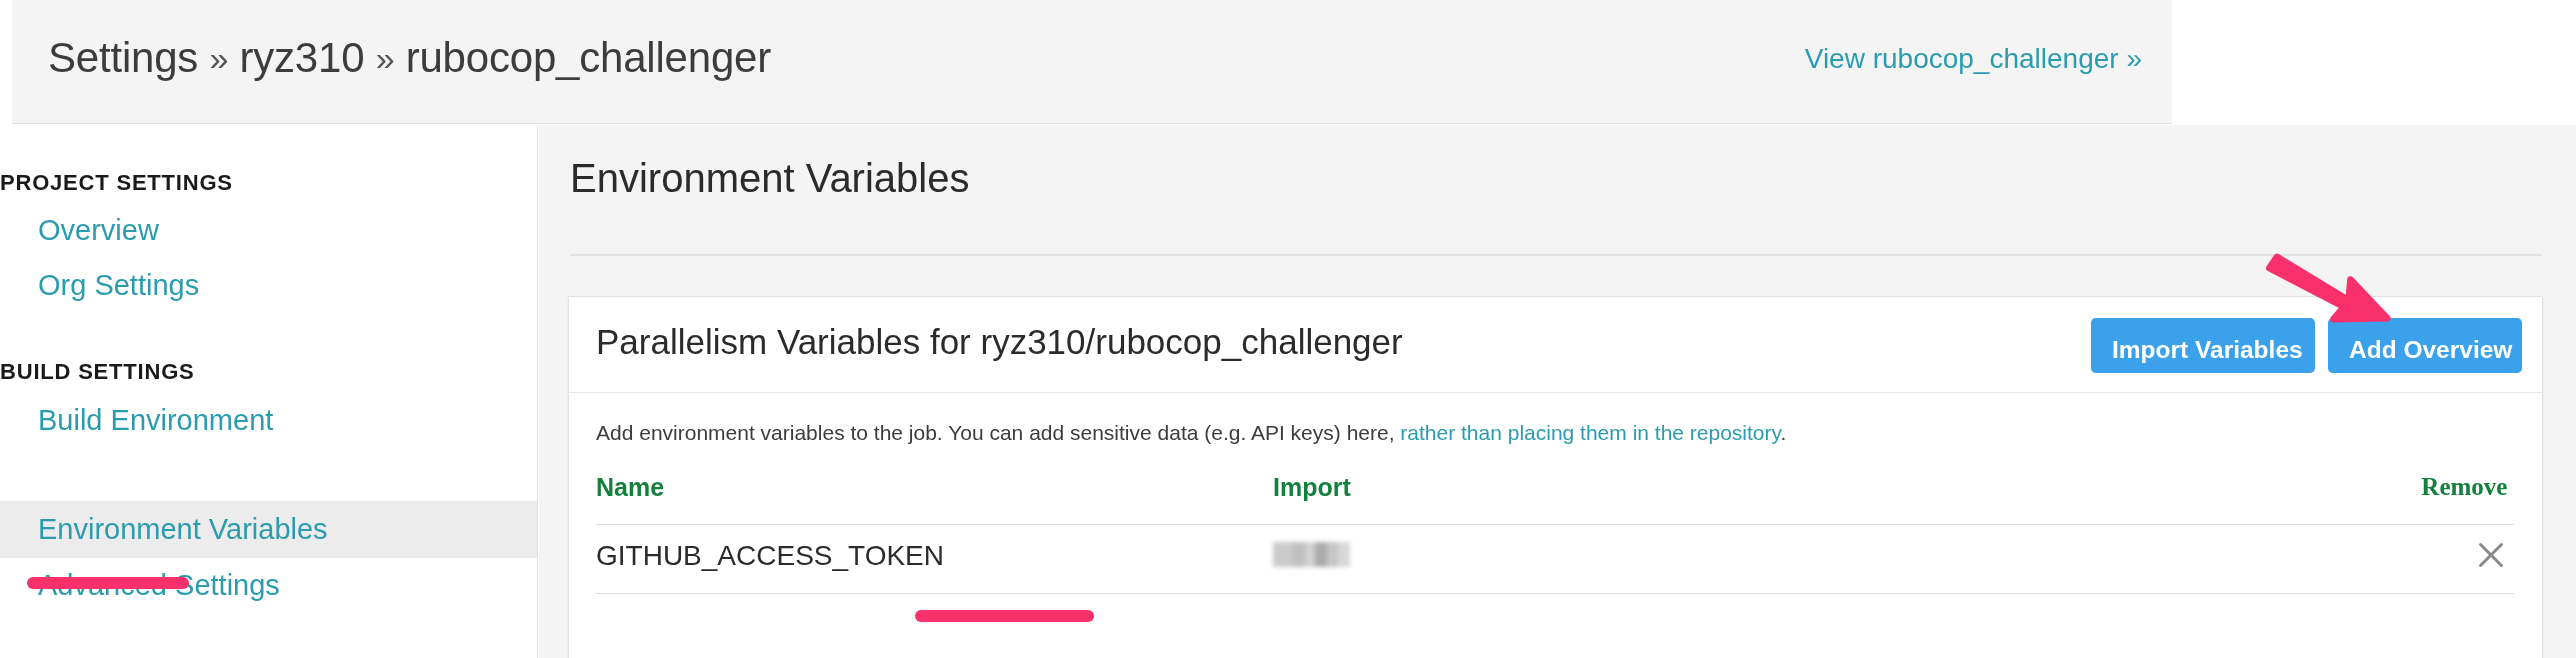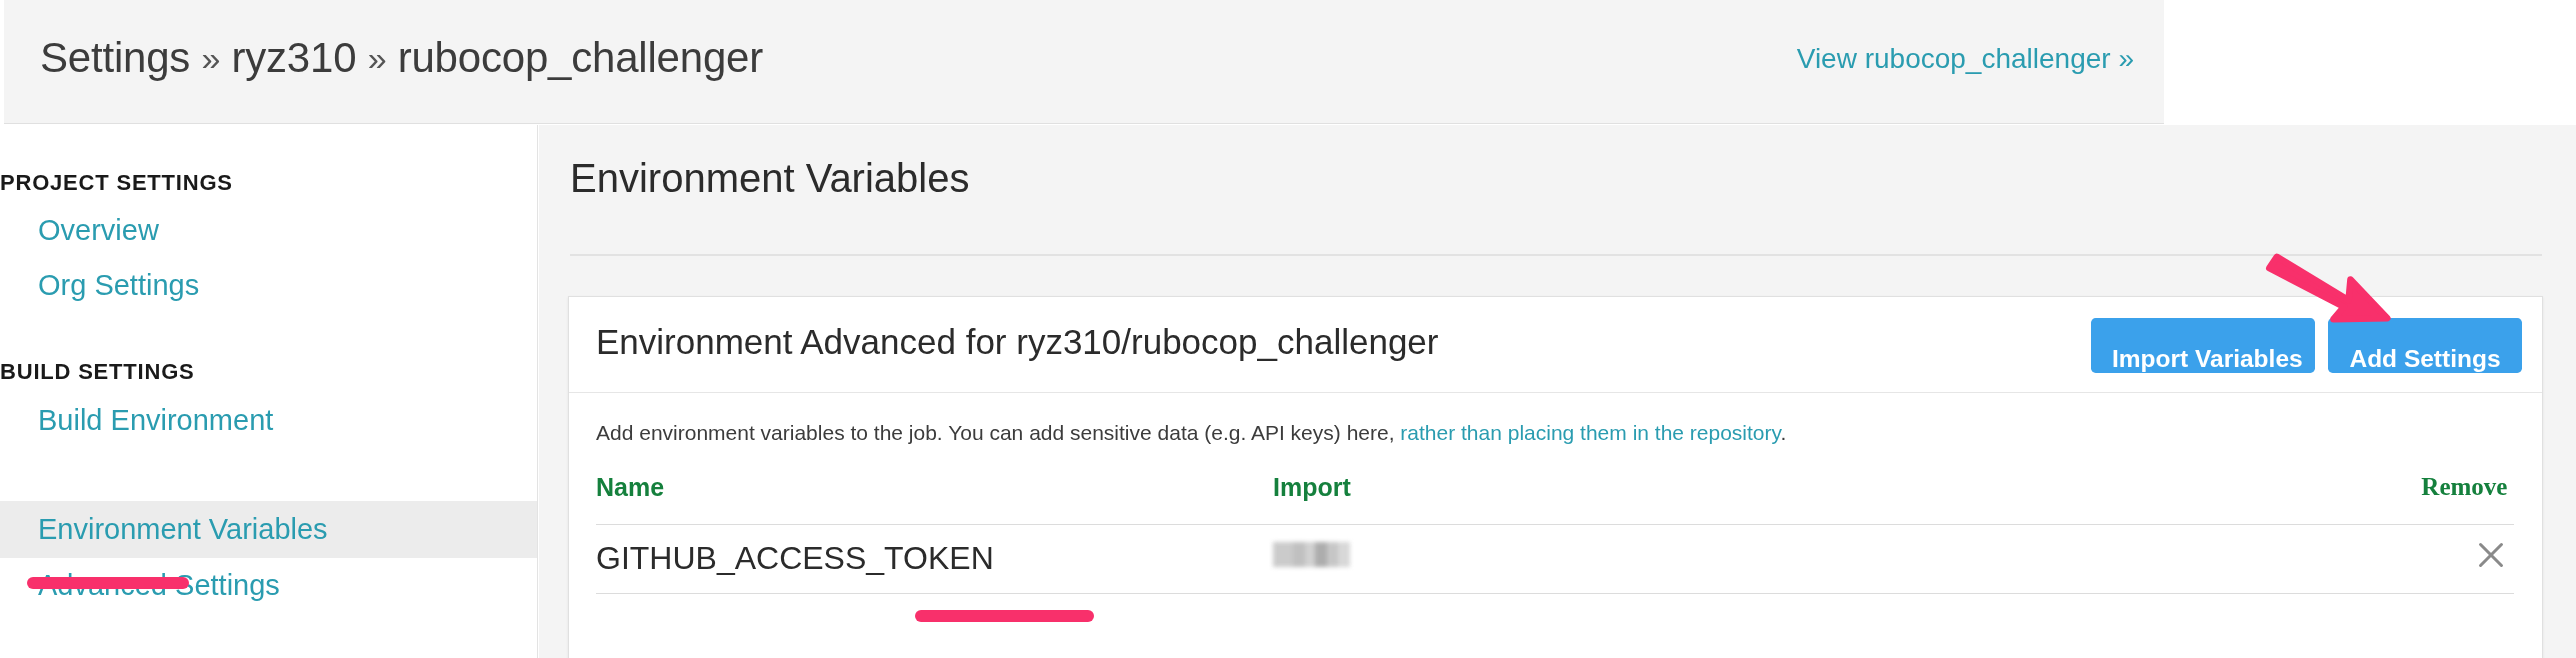--- a/index.html
+++ b/index.html
@@ -12,21 +12,21 @@
     height: 659px;
     font-family: "Liberation Sans", sans-serif;
     color: #333333;
     overflow: hidden;
     position: relative;
   }
 
   
   .topbar {
     position: absolute;
-    left: 4px; top: 0;
+    left: 12px; top: 0;
     width: 2160px;
     height: 124px;
     background: #f4f4f4;
     border-bottom: 1.9px solid #e0e0e0;
     box-sizing: border-box;
   }
   .breadcrumb {
     position: absolute;
     left: 36px;
     top: 34px;
@@ -155,21 +155,21 @@
     background: #3ba1eb;
     color: #ffffff;
     font-size: 24.5px;
     font-weight: bold;
     border-radius: 4.7px;
     text-align: center;
     cursor: pointer;
     white-space: nowrap;
     border: none;
     font-family: "Liberation Sans", sans-serif;
-    padding: 13px 21px;
+    padding: 4px 21px;
     box-sizing: border-box;
   }
   #btn-import { right: 227px; width: 224px; }
   #btn-add    { right: 20px;  width: 194px; }
 
   .card-desc {
     position: absolute;
     left: 27px;
     top: 124px;
     font-size: 21px;
@@ -208,21 +208,21 @@
 
   .tbl-row {
     position: relative;
     height: 68px;
     border-bottom: 1.9px solid #dcdcdc;
   }
   .td-name {
     position: absolute;
     left: 0px;
     top: 15px;
-    font-size: 32px;
+    font-size: 28px;
     color: #2b2b2b;
     white-space: nowrap;
   }
   .td-value {
     position: absolute;
     left: 677px;
     top: 17px;
     width: 77px;
     height: 24.5px;
   }
@@ -320,23 +320,23 @@
 </div>
 
 <div class="main">
 
   <div class="page-title">Environment Variables</div>
   <div class="title-rule"></div>
 
   <div class="card">
 
     <div class="card-head">
-      <div class="card-head-title">Environment Advanced for ryz310/rubocop_challenger</div>
+      <div class="card-head-title">Parallelism Variables for ryz310/rubocop_challenger</div>
       <button class="btn" id="btn-import">Import Variables</button>
-      <button class="btn" id="btn-add">Add Settings</button>
+      <button class="btn" id="btn-add">Add Overview</button>
     </div>
 
     <div class="card-desc">
       <span>Add environment variables to the job. You can add sensitive data (e.g. API keys) here, </span><a>rather than placing them in the repository</a><span>.</span>
     </div>
 
     <div class="tbl">
 
       <div class="tbl-head">
         <div class="th" id="th-name">Name</div>

